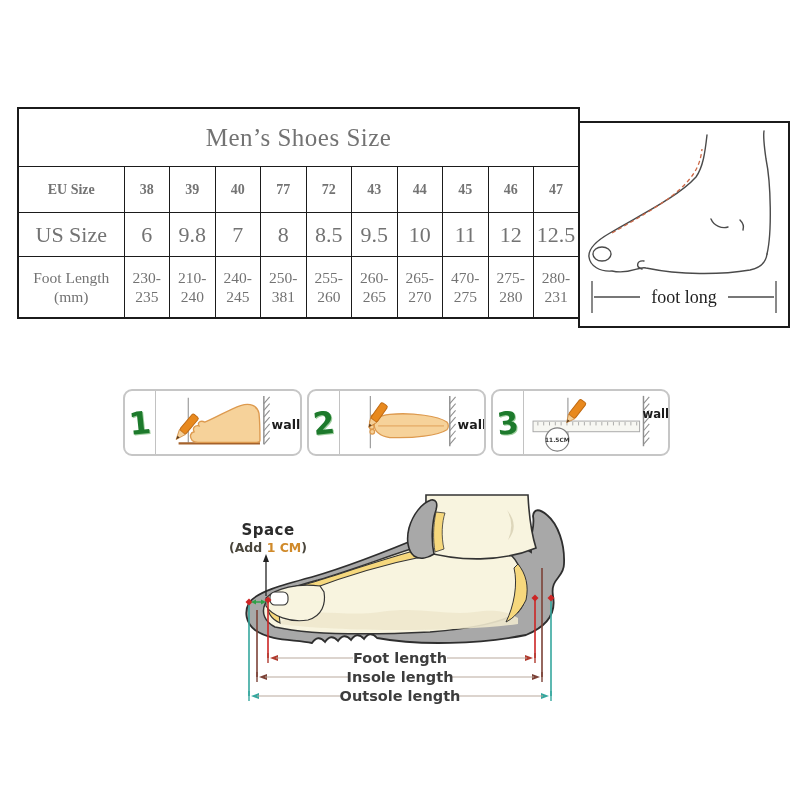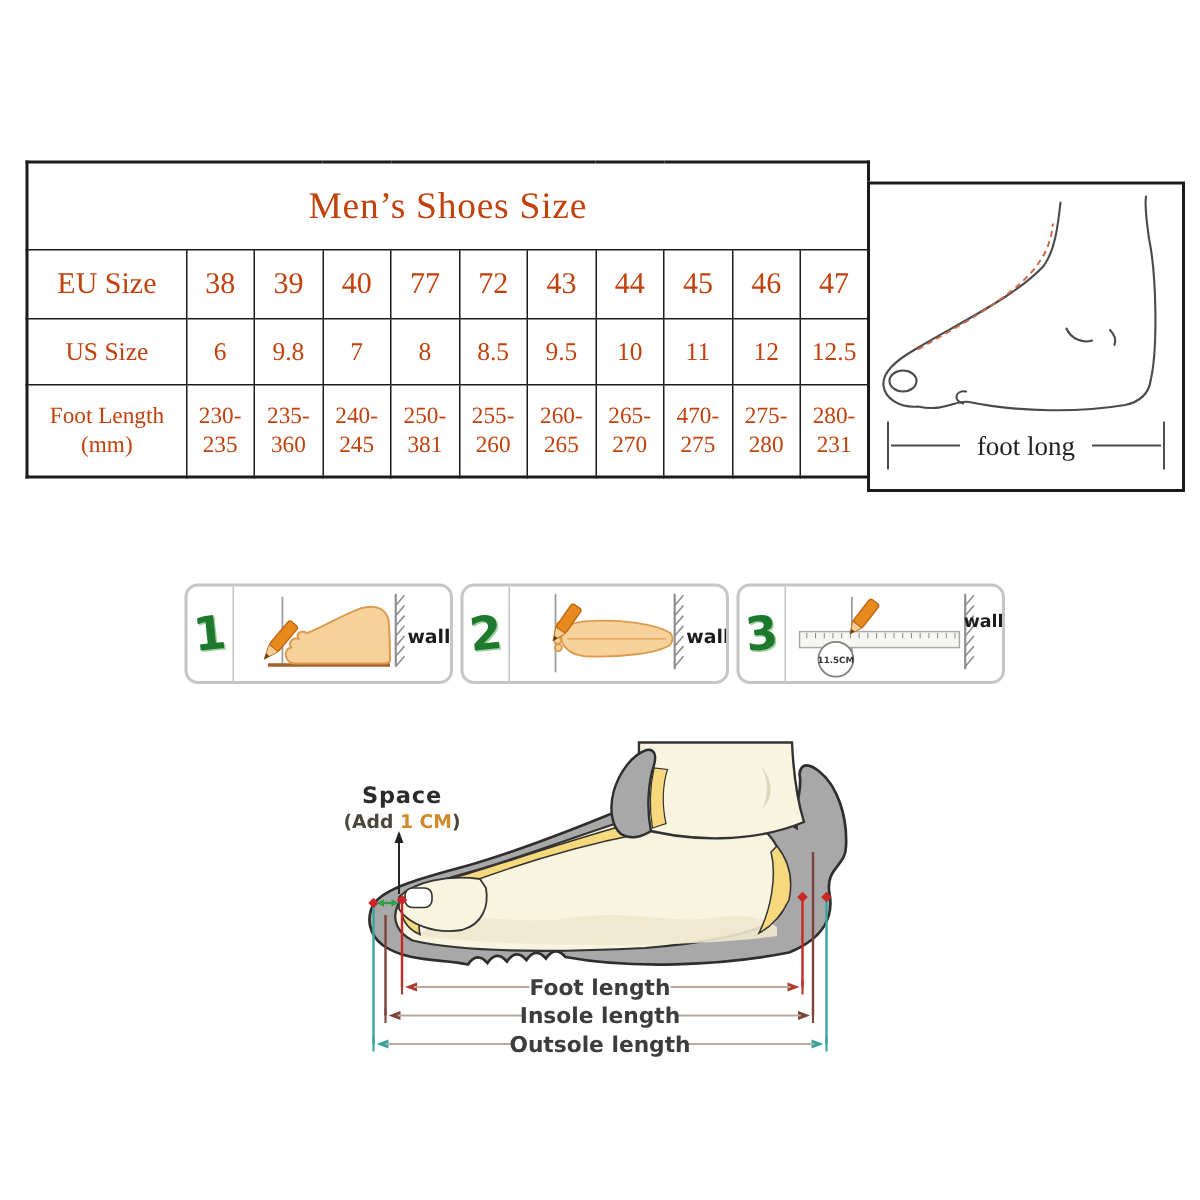--- a/index.html
+++ b/index.html
@@ -2,26 +2,26 @@
 <html><head>
 <meta charset="utf-8">
 <style>
   html,body{margin:0;padding:0;background:#fff;}
   #canvas{position:relative;width:800px;height:800px;background:#ffffff;overflow:hidden;
           font-family:"Liberation Sans",sans-serif;}
 
   
   #size-table{position:absolute;left:17px;top:107px;width:561px;height:207px;
               border-collapse:collapse;table-layout:fixed;
-              font-family:"Liberation Serif",serif;color:#c2410c;}
+              font-family:"Liberation Serif",serif;color:#737373;}
   #size-table td{border:1px solid #1b1b1b;text-align:center;vertical-align:middle;padding:0;}
   #size-table{border:2px solid #1b1b1b;}
   .tbl-title{font-size:25px;height:57px;letter-spacing:.5px;}
-  .row-eu td{height:45px;font-size:20px;}
-  .row-us td{height:43px;font-size:17px;margin-top:32px;}
+  .row-eu td{height:45px;font-size:14px;font-weight:bold;}
+  .row-us td{height:43px;font-size:22px;margin-top:32px;}
   .row-foot td{height:60px;font-size:15.5px;line-height:1.25;}
   .row-label{font-size:16.5px;}
 
   
   #foot-panel{position:absolute;left:578px;top:121px;width:212px;height:207px;
               border:2px solid #1b1b1b;box-sizing:border-box;background:#fff;}
 
   
   #steps{position:absolute;left:123px;top:389px;display:flex;gap:5px;}
   .step-box{width:179px;height:67px;background:#fff;border:2px solid #c6c6c6;border-radius:9px;
@@ -85,21 +85,21 @@
       <td>11</td>
       <td>12</td>
       <td>12.5</td>
     </tr>
     <tr class="row-foot">
       <td class="row-label">
         <div>Foot Length</div>
         <div>(mm)</div>
       </td>
       <td>230-235</td>
-      <td>235-360</td>
+      <td>210-240</td>
       <td>240-245</td>
       <td>250-381</td>
       <td>255-260</td>
       <td>260-265</td>
       <td>265-270</td>
       <td>470-275</td>
       <td>275-280</td>
       <td>280-231</td>
     </tr>
   </tbody>

